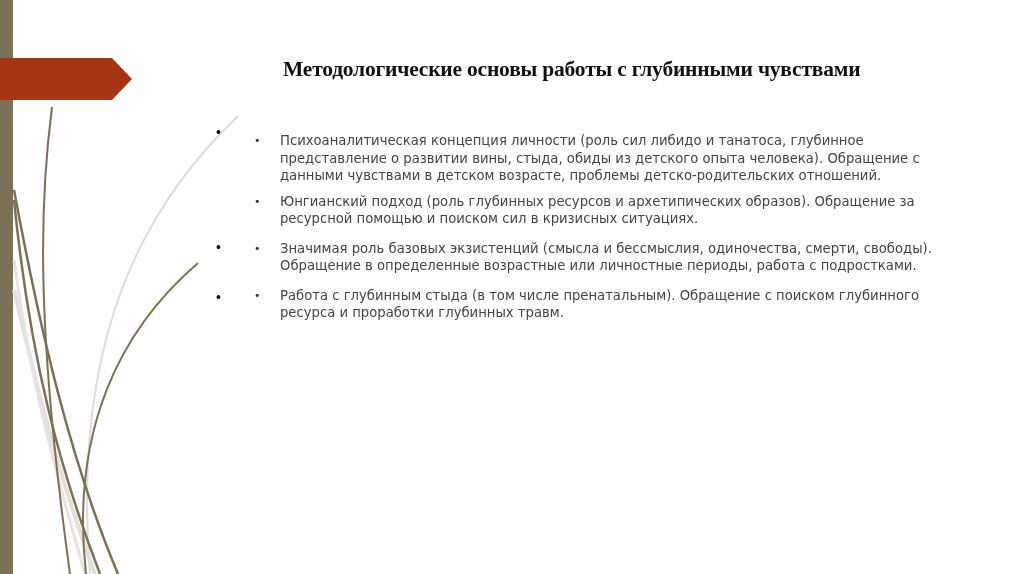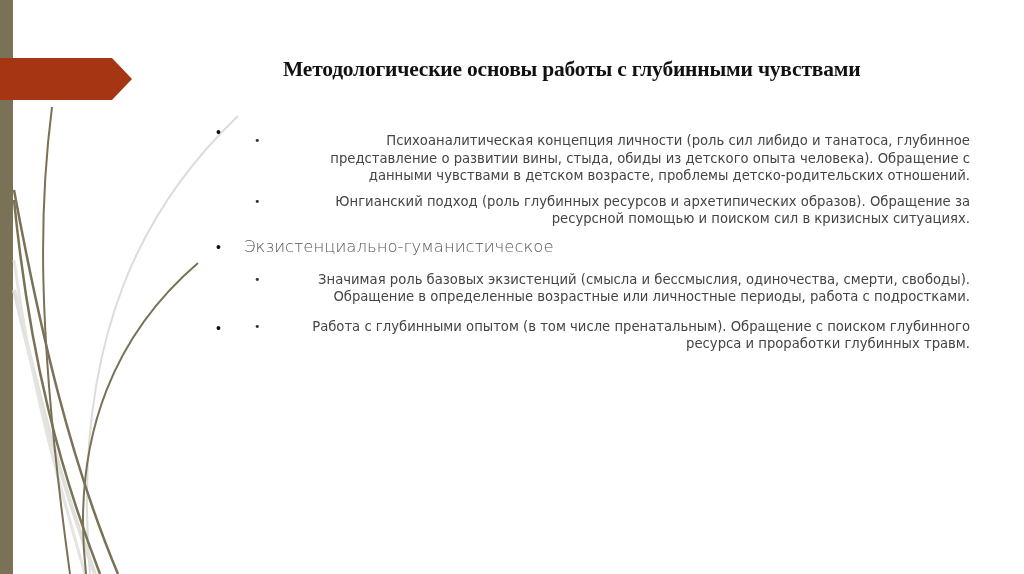--- a/index.html
+++ b/index.html
@@ -32,21 +32,21 @@
     .l1 .dot {
       position: absolute; left: 0; top: 0; color: #111; font-size: 14px;
     }
     .l2 {
       position: relative; padding-left: 64px; margin-top: 10px;
       font-size: 13.2px; color: #444; line-height: 17.5px;
     }
     .l2 .dot {
       position: absolute; left: 38px; top: 0; color: #333; font-size: 11px;
     }
-    .l2-text { display: block; width: 690px; text-align: right; }
+    .l2-text { display: block; width: 690px; }
   </style>
 </head>
 <body>
 
 <div class="left-bar"></div>
 
 <svg class="decor" viewBox="0 0 260 574">
 
   <path d="M238 116 C 150 200, 70 330, 90 574" stroke="#dcdcd8" stroke-width="2" fill="none"></path>
   <path d="M14 290 C 40 400, 60 480, 95 574" stroke="#e0e0dc" stroke-width="4" fill="none"></path>
@@ -73,28 +73,27 @@
     <span class="dot">•</span>
     <span class="l2-text">Психоаналитическая концепция личности (роль сил либидо и танатоса, глубинное представление о развитии вины, стыда, обиды из детского опыта человека). Обращение с данными чувствами в детском возрасте, проблемы детско-родительских отношений.</span>
   </div>
   <div class="l2" style="margin-top:8px;">
     <span class="dot">•</span>
     <span class="l2-text">Юнгианский подход (роль глубинных ресурсов и архетипических образов). Обращение за ресурсной помощью и поиском сил в кризисных ситуациях.</span>
   </div>
 
   <div class="l1" style="margin-top:7px;">
     <span class="dot">•</span>
-    <span>Экзистенциально-гуманистическое</span>
   </div>
   <div class="l2" style="margin-top:12px;">
     <span class="dot">•</span>
     <span class="l2-text">Значимая роль базовых экзистенций (смысла и бессмыслия, одиночества, смерти, свободы). Обращение в определенные возрастные или личностные периоды, работа с подростками.</span>
   </div>
 
   <div class="l1" style="margin-top:10px;">
     <span class="dot">•</span>
   </div>
   <div class="l2" style="margin-top:12px;">
     <span class="dot">•</span>
-    <span class="l2-text">Работа с глубинными опытом (в том числе пренатальным). Обращение с поиском глубинного ресурса и проработки глубинных травм.</span>
+    <span class="l2-text">Работа с глубинным стыда (в том числе пренатальным). Обращение с поиском глубинного ресурса и проработки глубинных травм.</span>
   </div>
 
 </div>
 
 </body></html>

